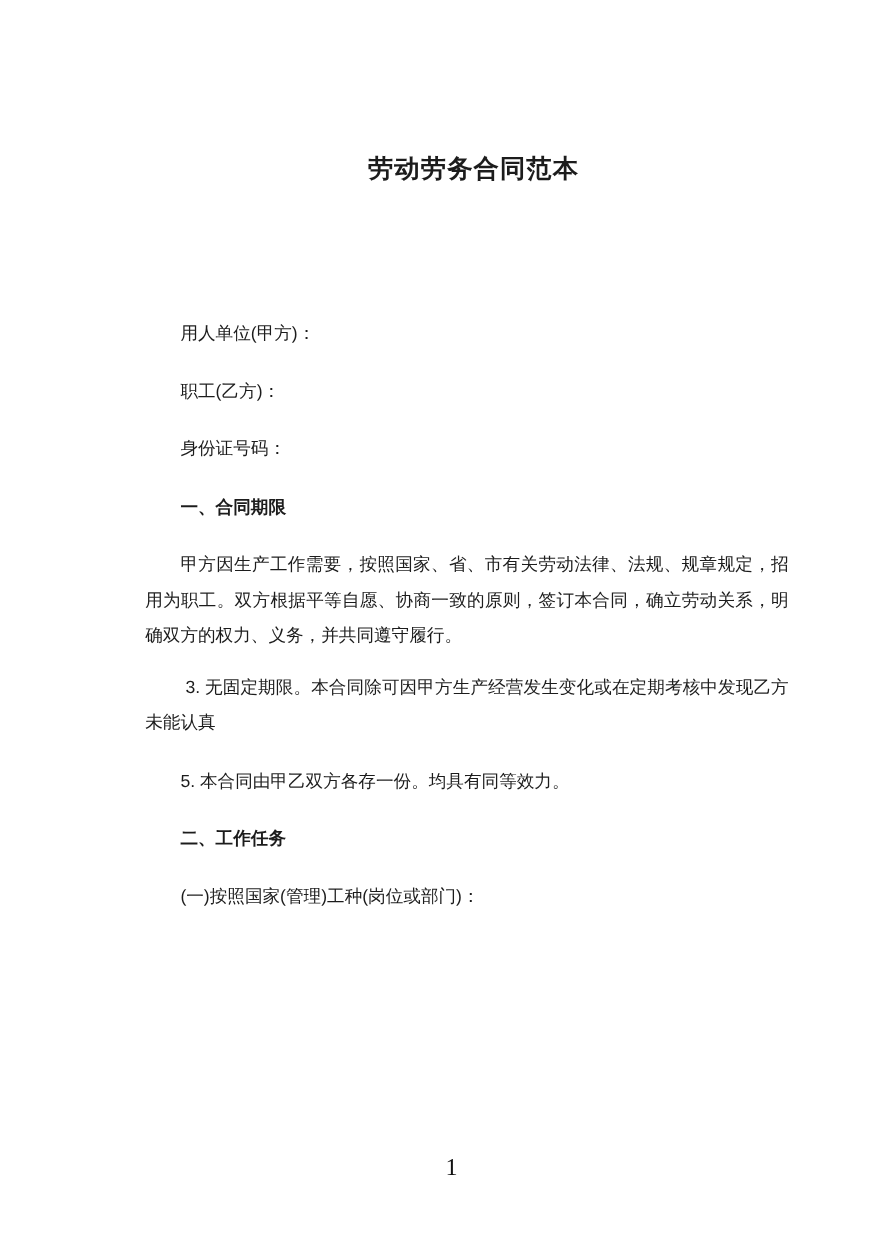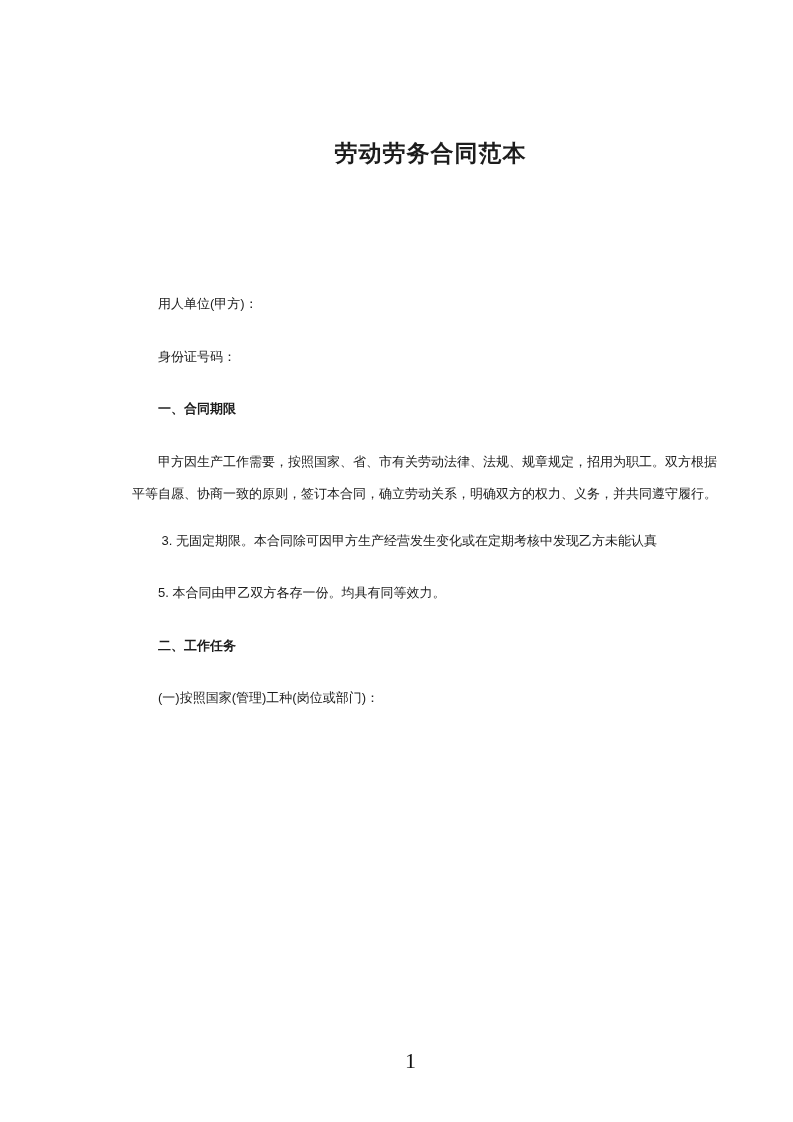--- a/index.html
+++ b/index.html
@@ -23,21 +23,21 @@
   .doc-title {
     margin: 0 0 119px 0;
     font-size: 23px;
     font-weight: bold;
     line-height: 32px;
     text-align: center;
     letter-spacing: 1px;
   }
   .para {
     margin: 0 12px 20px 0;
-    font-size: 13px;
+    font-size: 16px;
     line-height: 32.5px;
     text-indent: 2em;
     text-align: justify;
   }
   .para.tight {
     margin-bottom: 14px;
   }
   .para.heading {
     font-weight: bold;
   }
@@ -54,20 +54,21 @@
   }
 </style>
 </head>
 <body>
 
 <div class="page">
   <div class="content">
     <h1 class="doc-title">劳动劳务合同范本</h1>
     <div>
         <p class="para text">用人单位(甲方)：</p>
+        <p class="para text">职工(乙方)：</p>
         <p class="para text">身份证号码：</p>
         <p class="para heading">一、合同期限</p>
         <p class="para text tight">甲方因生产工作需要，按照国家、省、市有关劳动法律、法规、规章规定，招用为职工。双方根据平等自愿、协商一致的原则，签订本合同，确立劳动关系，明确双方的权力、义务，并共同遵守履行。</p>
         <p class="para text">&nbsp;3. 无固定期限。本合同除可因甲方生产经营发生变化或在定期考核中发现乙方未能认真</p>
         <p class="para text">5. 本合同由甲乙双方各存一份。均具有同等效力。</p>
         <p class="para heading">二、工作任务</p>
         <p class="para text">(一)按照国家(管理)工种(岗位或部门)：</p>
       </div>
   </div>
   <div class="page-number">1</div>

